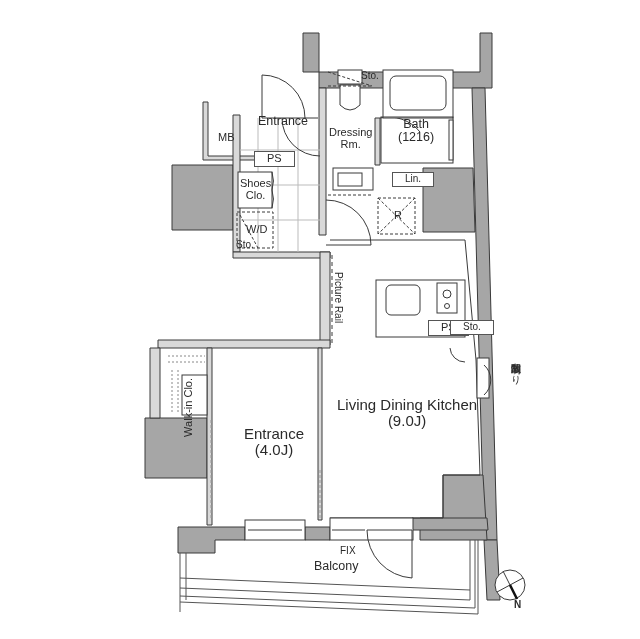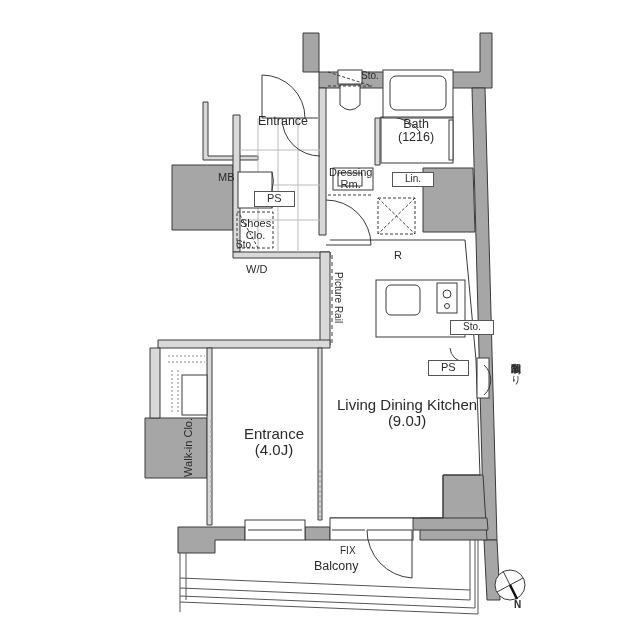--- a/index.html
+++ b/index.html
@@ -1,19 +1,19 @@
 <!DOCTYPE html>
 <html><head>
 <meta charset="utf-8">
 <style>
   html, body { margin: 0; padding: 0; background: #ffffff; }
   body { width: 640px; height: 639px; overflow: hidden; position: relative; font-family: "Liberation Sans", sans-serif; }
   #plan { position: absolute; left: 0; top: 0; width: 640px; height: 639px; }
   .lbl { position: absolute; color: #2a2a2a; font-family: "Liberation Sans", sans-serif; white-space: nowrap; line-height: 1.05; text-align: center; }
-  .sm { font-size: 11px; margin-top: 40px; }
+  .sm { font-size: 11px; }
   .md { font-size: 12.5px; }
   .lg { font-size: 15px; }
   .tiny { font-size: 10px; }
   .vert { writing-mode: vertical-rl; }
   .boxed { border: 1px solid #555; background: #fff; padding: 1px 12px; }
 </style>
 </head>
 <body>
 
 <svg id="plan" viewBox="0 0 640 639" xmlns="http://www.w3.org/2000/svg">

